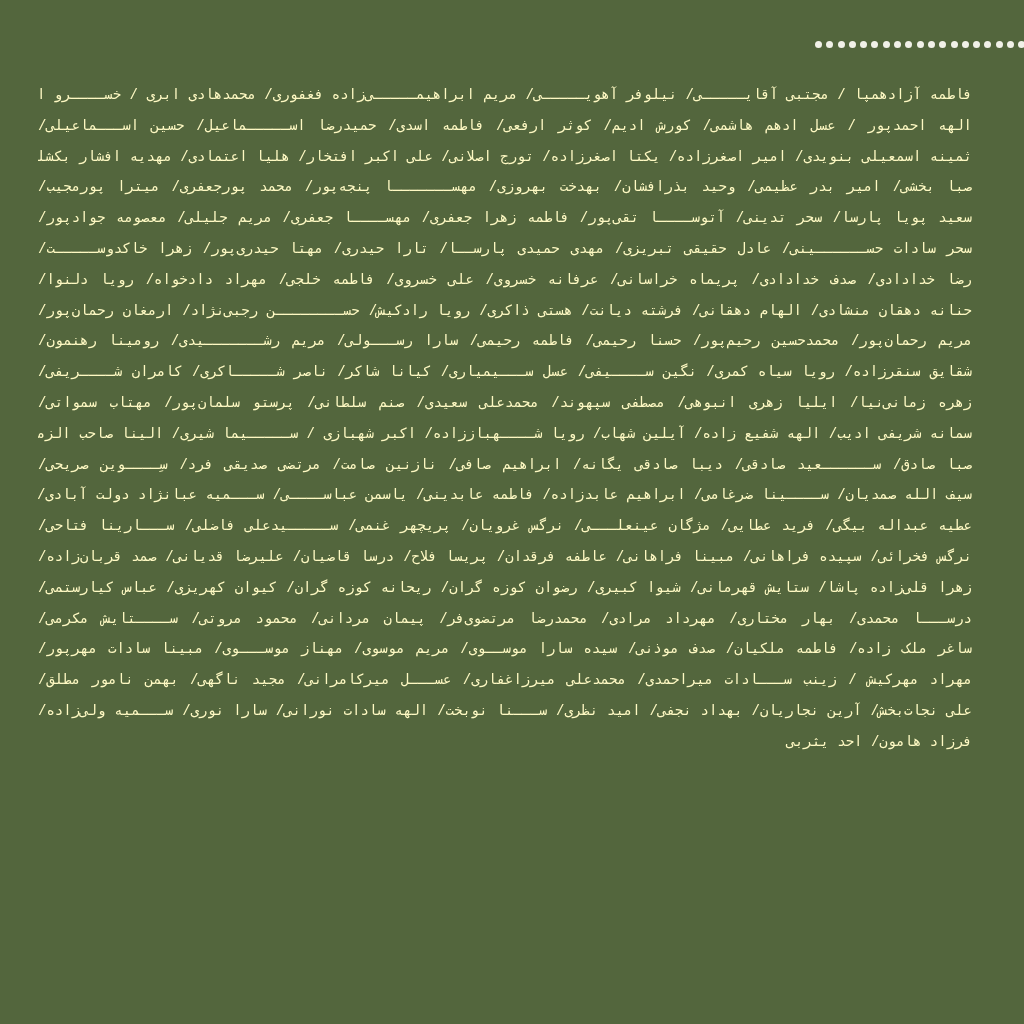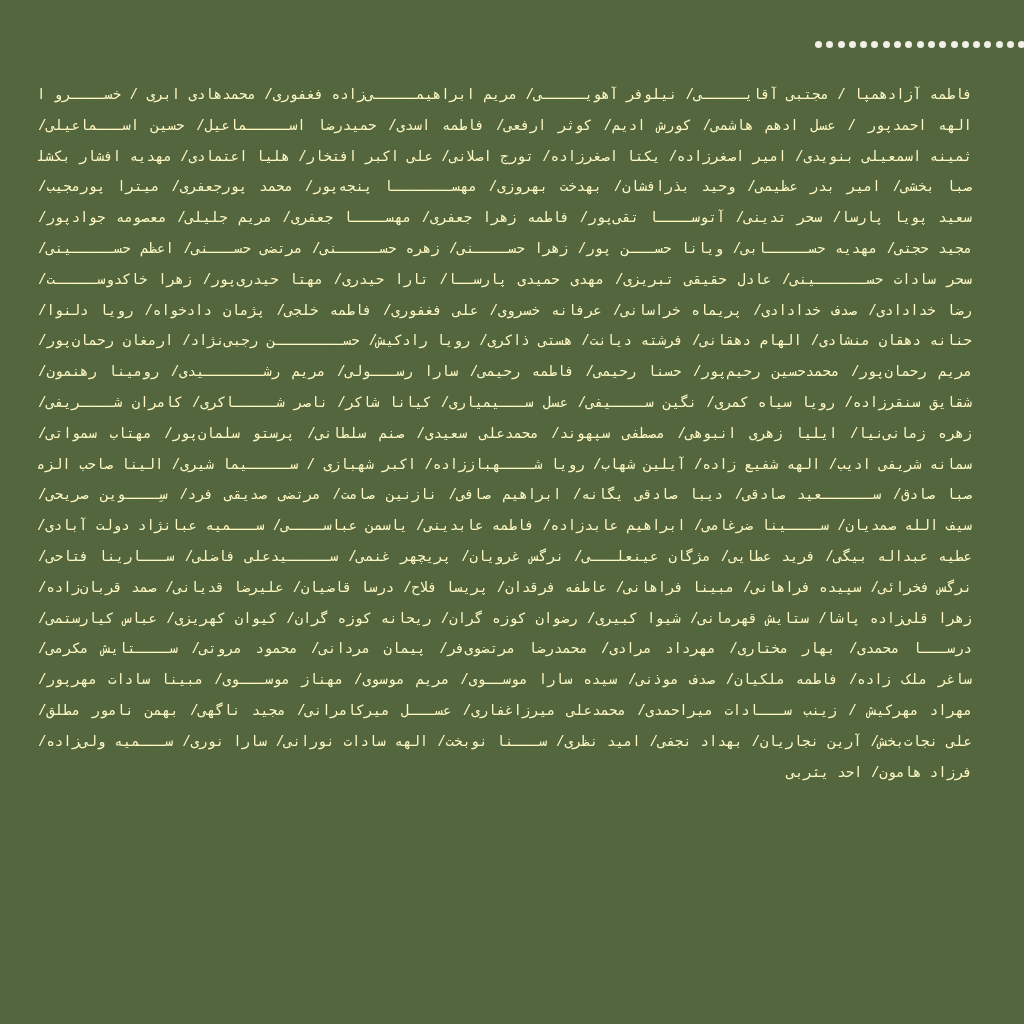--- a/index.html
+++ b/index.html
@@ -73,23 +73,22 @@
     <span class="dot" style="background: rgb(241, 241, 232);"></span>
     <span class="dot" style="background: rgb(241, 241, 232);"></span>
   </div>
 
 <div class="names">
   <div class="line">فاطمه آزادهمپا / مجتبی آقایـــــی/ نیلوفر آهویـــــی/ مریم ابراهیمـــــی‌زاده فغفوری/ محمدهادی ابری / خســــرو احدزاده/</div>
   <div class="line">الهه احمدپور / عسل ادهم هاشمی/ کورش ادیم/ کوثر ارفعی/ فاطمه اسدی/ حمیدرضا اســـــماعیل/ حسین اســـماعیلی/</div>
   <div class="line">ثمینه اسمعیلی بنویدی/ امیر اصغرزاده/ یکتا اصغرزاده/ تورج اصلانی/ علی اکبر افتخار/ هلیا اعتمادی/ مهدیه افشار بکشلو/</div>
   <div class="line">صبا بخشی/ امیر بدر عظیمی/ وحید بذرافشان/ بهدخت بهروزی/ مهســـــــا پنجه‌پور/ محمد پورجعفری/ میترا پورمجیب/</div>
   <div class="line">سعید پویا پارسا/ سحر تدینی/ آتوســــا تقی‌پور/ فاطمه زهرا جعفری/ مهســــا جعفری/ مریم جلیلی/ معصومه جوادپور/</div>
-  <div class="line">مجید حجتی/ مهدیه حســـــابی/ ویانا حســـن پور/ زهرا حســــنی/ زهره حســـــنی/ مرتضی حســـنی/ اعظم حســـــینی/</div>
   <div class="line">سحر سادات حســــــینی/ عادل حقیقی تبریزی/ مهدی حمیدی پارســا/ تارا حیدری/ مهتا حیدری‌پور/ زهرا خاکدوســـــت/</div>
-  <div class="line">رضا خدادادی/ صدف خدادادی/ پریماه خراسانی/ عرفانه خسروی/ علی فغفوری/ فاطمه خلجی/ پژمان دادخواه/ رویا دلنوا/</div>
+  <div class="line">رضا خدادادی/ صدف خدادادی/ پریماه خراسانی/ عرفانه خسروی/ علی خسروی/ فاطمه خلجی/ مهراد دادخواه/ رویا دلنوا/</div>
   <div class="line">حنانه دهقان منشادی/ الهام دهقانی/ فرشته دیانت/ هستی ذاکری/ رویا رادکیش/ حســــــــن رجبی‌نژاد/ ارمغان رحمان‌پور/</div>
   <div class="line">مریم رحمان‌پور/ محمدحسین رحیم‌پور/ حسنا رحیمی/ فاطمه رحیمی/ سارا رســـولی/ مریم رشـــــــیدی/ رومینا رهنمون/</div>
   <div class="line">شقایق سنقرزاده/ رویا سیاه کمری/ نگین ســــیفی/ عسل ســـیمیاری/ کیانا شاکر/ ناصر شـــــاکری/ کامران شــــریفی/</div>
   <div class="line">زهره زمانی‌نیا/ ایلیا زهری انبوهی/ مصطفی سپهوند/ محمدعلی سعیدی/ صنم سلطانی/ پرستو سلمان‌پور/ مهتاب سمواتی/</div>
   <div class="line">سمانه شریفی ادیب/ الهه شفیع زاده/ آیلین شهاب/ رویا شــــهباززاده/ اکبر شهبازی / ســـــیما شیری/ الینا صاحب الزمانی/</div>
   <div class="line">صبا صادق/ ســــــعید صادقی/ دیبا صادقی یگانه/ ابراهیم صافی/ نازنین صامت/ مرتضی صدیقی فرد/ سِــــوین صریحی/</div>
   <div class="line">سیف الله صمدیان/ ســــینا ضرغامی/ ابراهیم عابدزاده/ فاطمه عابدینی/ یاسمن عباســــی/ ســـمیه عبانژاد دولت آبادی/</div>
   <div class="line">عطیه عبداله بیگی/ فرید عطایی/ مژگان عینعلـــی/ نرگس غرویان/ پریچهر غنمی/ ســـــیدعلی فاضلی/ ســـارینا فتاحی/</div>
   <div class="line">نرگس فخرائی/ سپیده فراهانی/ مبینا فراهانی/ عاطفه فرقدان/ پریسا فلاح/ درسا قاضیان/ علیرضا قدیانی/ صمد قربان‌زاده/</div>
   <div class="line">زهرا قلی‌زاده پاشا/ ستایش قهرمانی/ شیوا کبیری/ رضوان کوزه گران/ ریحانه کوزه گران/ کیوان کهریزی/ عباس کیارستمی/</div>

